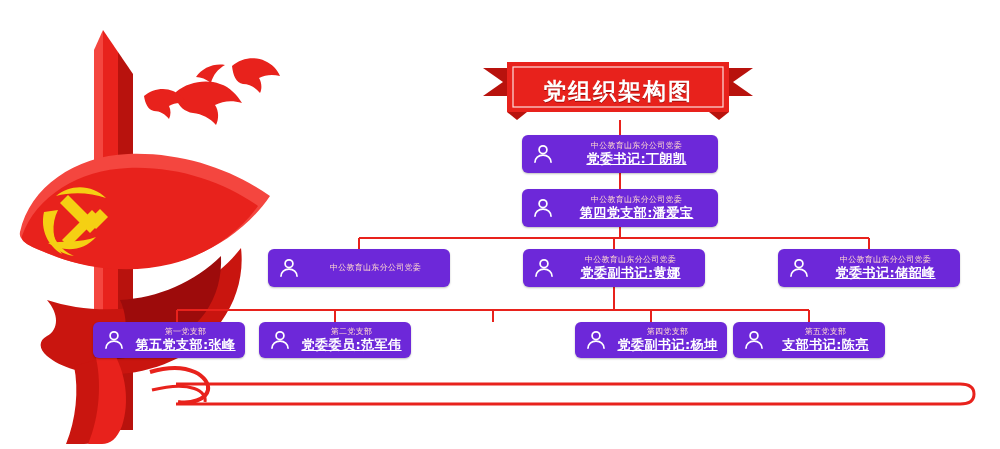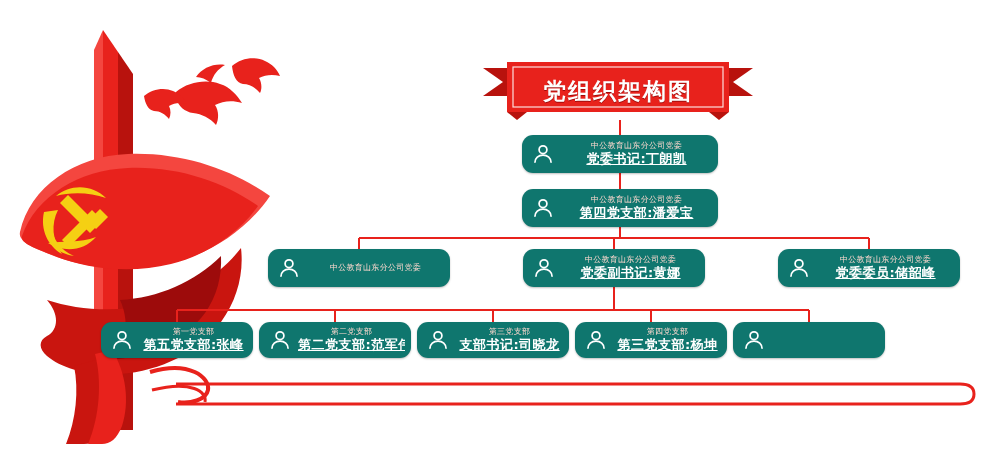--- a/index.html
+++ b/index.html
@@ -52,22 +52,22 @@
     color: #ffffff;
     font-size: 23px;
     font-weight: bold;
     letter-spacing: 2px;
     text-shadow: 0 1px 0 #9d0b0b;
   }
 
   
   .node {
     position: absolute;
-    background: #0f766e;
-    border-radius: 11px;
+    background: #6d28d9;
+    border-radius: 6px;
     box-shadow: 0 1px 2px rgba(0,0,0,0.25);
     display: flex;
     align-items: center;
     box-sizing: border-box;
     padding: 0 6px 0 8px;
   }
   .node .icon {
     flex: 0 0 auto;
     width: 26px;
     height: 26px;
@@ -101,21 +101,21 @@
   
   .lvl1 { left: 522px; top: 135px; width: 196px; height: 38px; }
   .lvl2 { left: 522px; top: 189px; width: 196px; height: 38px; }
 
   .lvl3 { top: 249px; width: 182px; height: 38px; }
   .lvl3.a { left: 268px; }
   .lvl3.b { left: 523px; }
   .lvl3.c { left: 778px; }
 
   .lvl4 { top: 322px; width: 152px; height: 36px; }
-  .lvl4.a { left: 101px; }
+  .lvl4.a { left: 93px; }
   .lvl4.b { left: 259px; }
   .lvl4.c { left: 417px; }
   .lvl4.d { left: 575px; }
   .lvl4.e { left: 733px; }
 
   .connectors {
     position: absolute;
     left: 0; top: 0;
     width: 1000px; height: 449px;
     pointer-events: none;
@@ -256,21 +256,21 @@
     </span>
   </div>
 
   <div class="node lvl3 c">
     <svg class="icon" viewBox="0 0 24 24" fill="none" stroke="#ffffff" stroke-width="1.6">
       <circle cx="12" cy="8" r="3.6"></circle>
       <path d="M4.5 20 c0 -4.4 3.4 -7 7.5 -7 s7.5 2.6 7.5 7"></path>
     </svg>
     <span class="txt">
       <span class="sub">中公教育山东分公司党委</span>
-      <span class="main">党委委员:储韶峰</span>
+      <span class="main">党委书记:储韶峰</span>
     </span>
   </div>
 
   <div class="node lvl4 a">
     <svg class="icon" viewBox="0 0 24 24" fill="none" stroke="#ffffff" stroke-width="1.6">
       <circle cx="12" cy="8" r="3.6"></circle>
       <path d="M4.5 20 c0 -4.4 3.4 -7 7.5 -7 s7.5 2.6 7.5 7"></path>
     </svg>
     <span class="txt">
       <span class="sub">第一党支部</span>
@@ -278,46 +278,40 @@
     </span>
   </div>
 
   <div class="node lvl4 b">
     <svg class="icon" viewBox="0 0 24 24" fill="none" stroke="#ffffff" stroke-width="1.6">
       <circle cx="12" cy="8" r="3.6"></circle>
       <path d="M4.5 20 c0 -4.4 3.4 -7 7.5 -7 s7.5 2.6 7.5 7"></path>
     </svg>
     <span class="txt">
       <span class="sub">第二党支部</span>
-      <span class="main">第二党支部:范军伟</span>
-    </span>
-  </div>
-
-  <div class="node lvl4 c">
-    <svg class="icon" viewBox="0 0 24 24" fill="none" stroke="#ffffff" stroke-width="1.6">
-      <circle cx="12" cy="8" r="3.6"></circle>
-      <path d="M4.5 20 c0 -4.4 3.4 -7 7.5 -7 s7.5 2.6 7.5 7"></path>
-    </svg>
-    <span class="txt">
-      <span class="sub">第三党支部</span>
-      <span class="main">支部书记:司晓龙</span>
-    </span>
-  </div>
+      <span class="main">党委委员:范军伟</span>
+    </span>
+  </div>
+
 
   <div class="node lvl4 d">
     <svg class="icon" viewBox="0 0 24 24" fill="none" stroke="#ffffff" stroke-width="1.6">
       <circle cx="12" cy="8" r="3.6"></circle>
       <path d="M4.5 20 c0 -4.4 3.4 -7 7.5 -7 s7.5 2.6 7.5 7"></path>
     </svg>
     <span class="txt">
       <span class="sub">第四党支部</span>
-      <span class="main">第三党支部:杨坤</span>
+      <span class="main">党委副书记:杨坤</span>
     </span>
   </div>
 
   <div class="node lvl4 e">
     <svg class="icon" viewBox="0 0 24 24" fill="none" stroke="#ffffff" stroke-width="1.6">
       <circle cx="12" cy="8" r="3.6"></circle>
       <path d="M4.5 20 c0 -4.4 3.4 -7 7.5 -7 s7.5 2.6 7.5 7"></path>
     </svg>
+    <span class="txt">
+      <span class="sub">第五党支部</span>
+      <span class="main">支部书记:陈亮</span>
+    </span>
   </div>
 
 </div>
 
 </body></html>

